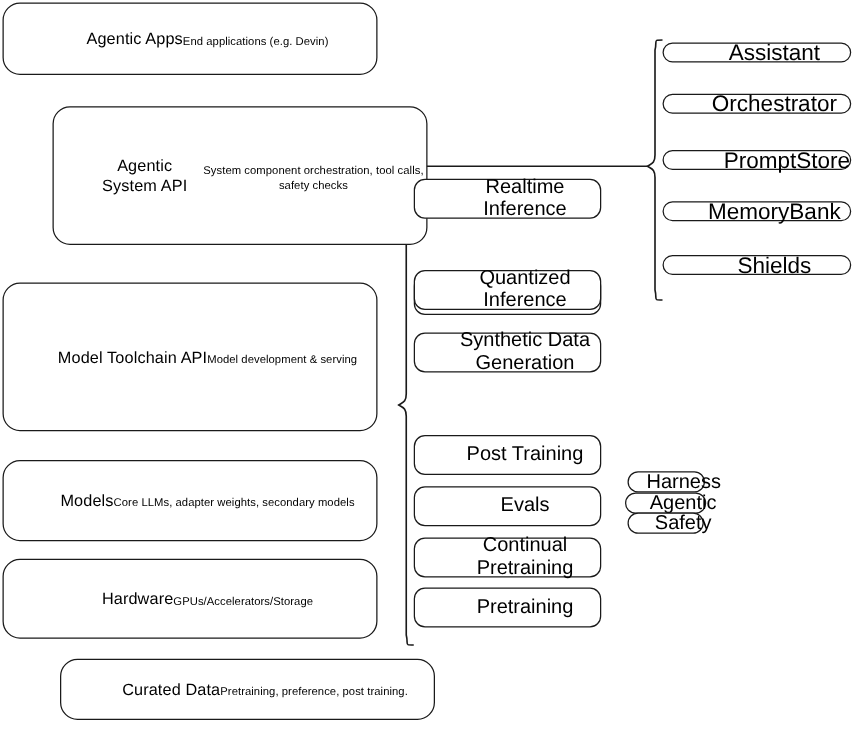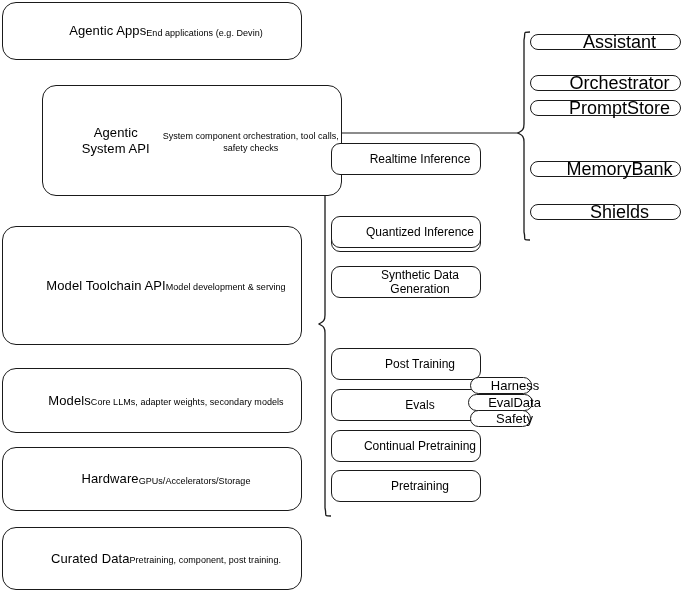--- a/index.html
+++ b/index.html
@@ -49,37 +49,38 @@
     line-height: 12px;
     margin-top: 3px;
     letter-spacing: 0.05px;
   }
   
   .mid {
     left: 331px;
     width: 150px;
     height: 32px;
     border-radius: 9px;
-    font-size: 12px;
+    font-size: 16px;
   }
   
   .right {
     left: 530px;
     width: 151px;
     height: 16px;
     border-radius: 9px;
     font-size: 18px;
   }
   
   .tag {
     border-radius: 999px;
-    font-size: 13px;
+    font-size: 16px;
     height: 17px;
     line-height: 17px;
     z-index: 5;
+    margin-left: 32px;
   }
   .lines {
     position: absolute;
     left: 0; top: 0;
     width: 682px;
     height: 591px;
     pointer-events: none;
   }
 </style>
 </head>
@@ -126,23 +127,23 @@
   <div class="node stack" style="top:226px; height:119px;">
     <div class="title">Model Toolchain API</div>
     <div class="subtitle">Model development &amp; serving</div>
   </div>
 
   <div class="node stack" style="top:447px; height:64px;">
     <div class="title">Hardware</div>
     <div class="subtitle">GPUs/Accelerators/Storage</div>
   </div>
 
-  <div class="node stack" style="top:527px; height:63px;">
+  <div class="node stack" style="top:527px; height:49px;margin-left:46px;">
     <div class="title">Curated Data</div>
-    <div class="subtitle">Pretraining, component, post training.</div>
+    <div class="subtitle">Pretraining, preference, post training.</div>
   </div>
 
   <div class="node mid" style="top:143px;">
     <span>Realtime Inference</span>
   </div>
   <div class="node mid" style="top:184px;margin-top:36px;">
     <span>Batch Inference</span>
   </div>
   <div class="node mid" style="top:216px;">
     <span>Quantized Inference</span>
@@ -160,33 +161,33 @@
     <span>Continual Pretraining</span>
   </div>
   <div class="node mid" style="top:470px;">
     <span>Pretraining</span>
   </div>
 
   <div class="node tag" style="left:470px; top:377px; width:62px;">
     <span>Harness</span>
   </div>
   <div class="node tag" style="left:468px; top:394px; width:65px;">
-    <span>EvalData</span>
+    <span>Agentic</span>
   </div>
   <div class="node tag" style="left:470px; top:410px; width:61px;align-items:center;">
     <span>Safety</span>
   </div>
 
   <div class="node right" style="top:34px;">
     <span>Assistant</span>
   </div>
   <div class="node right" style="top:75px;">
     <span>Orchestrator</span>
   </div>
-  <div class="node right" style="top:100px;">
+  <div class="node right" style="top:120px;justify-content:flex-end;">
     <span>PromptStore</span>
   </div>
   <div class="node right" style="top:161px;">
     <span>MemoryBank</span>
   </div>
   <div class="node right" style="top:204px;">
     <span>Shields</span>
   </div>
 
 </div>

